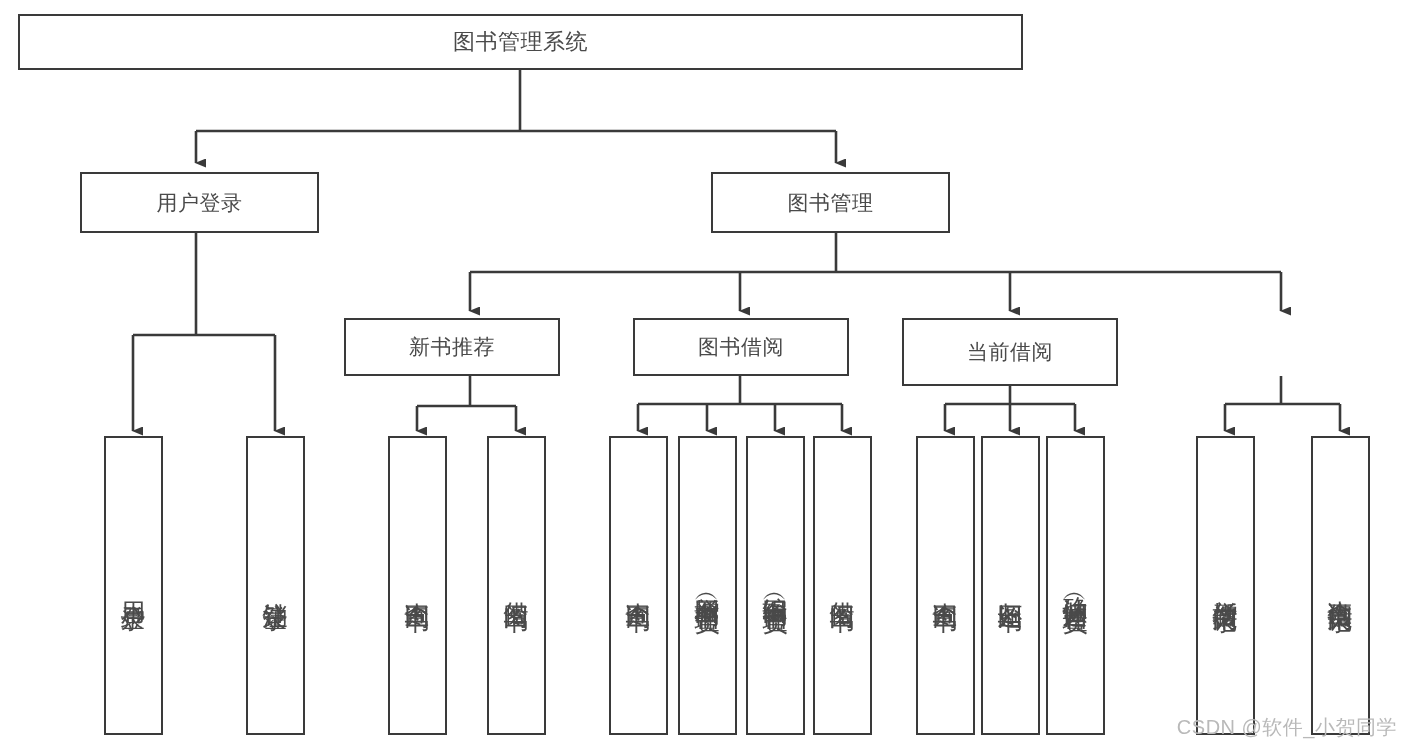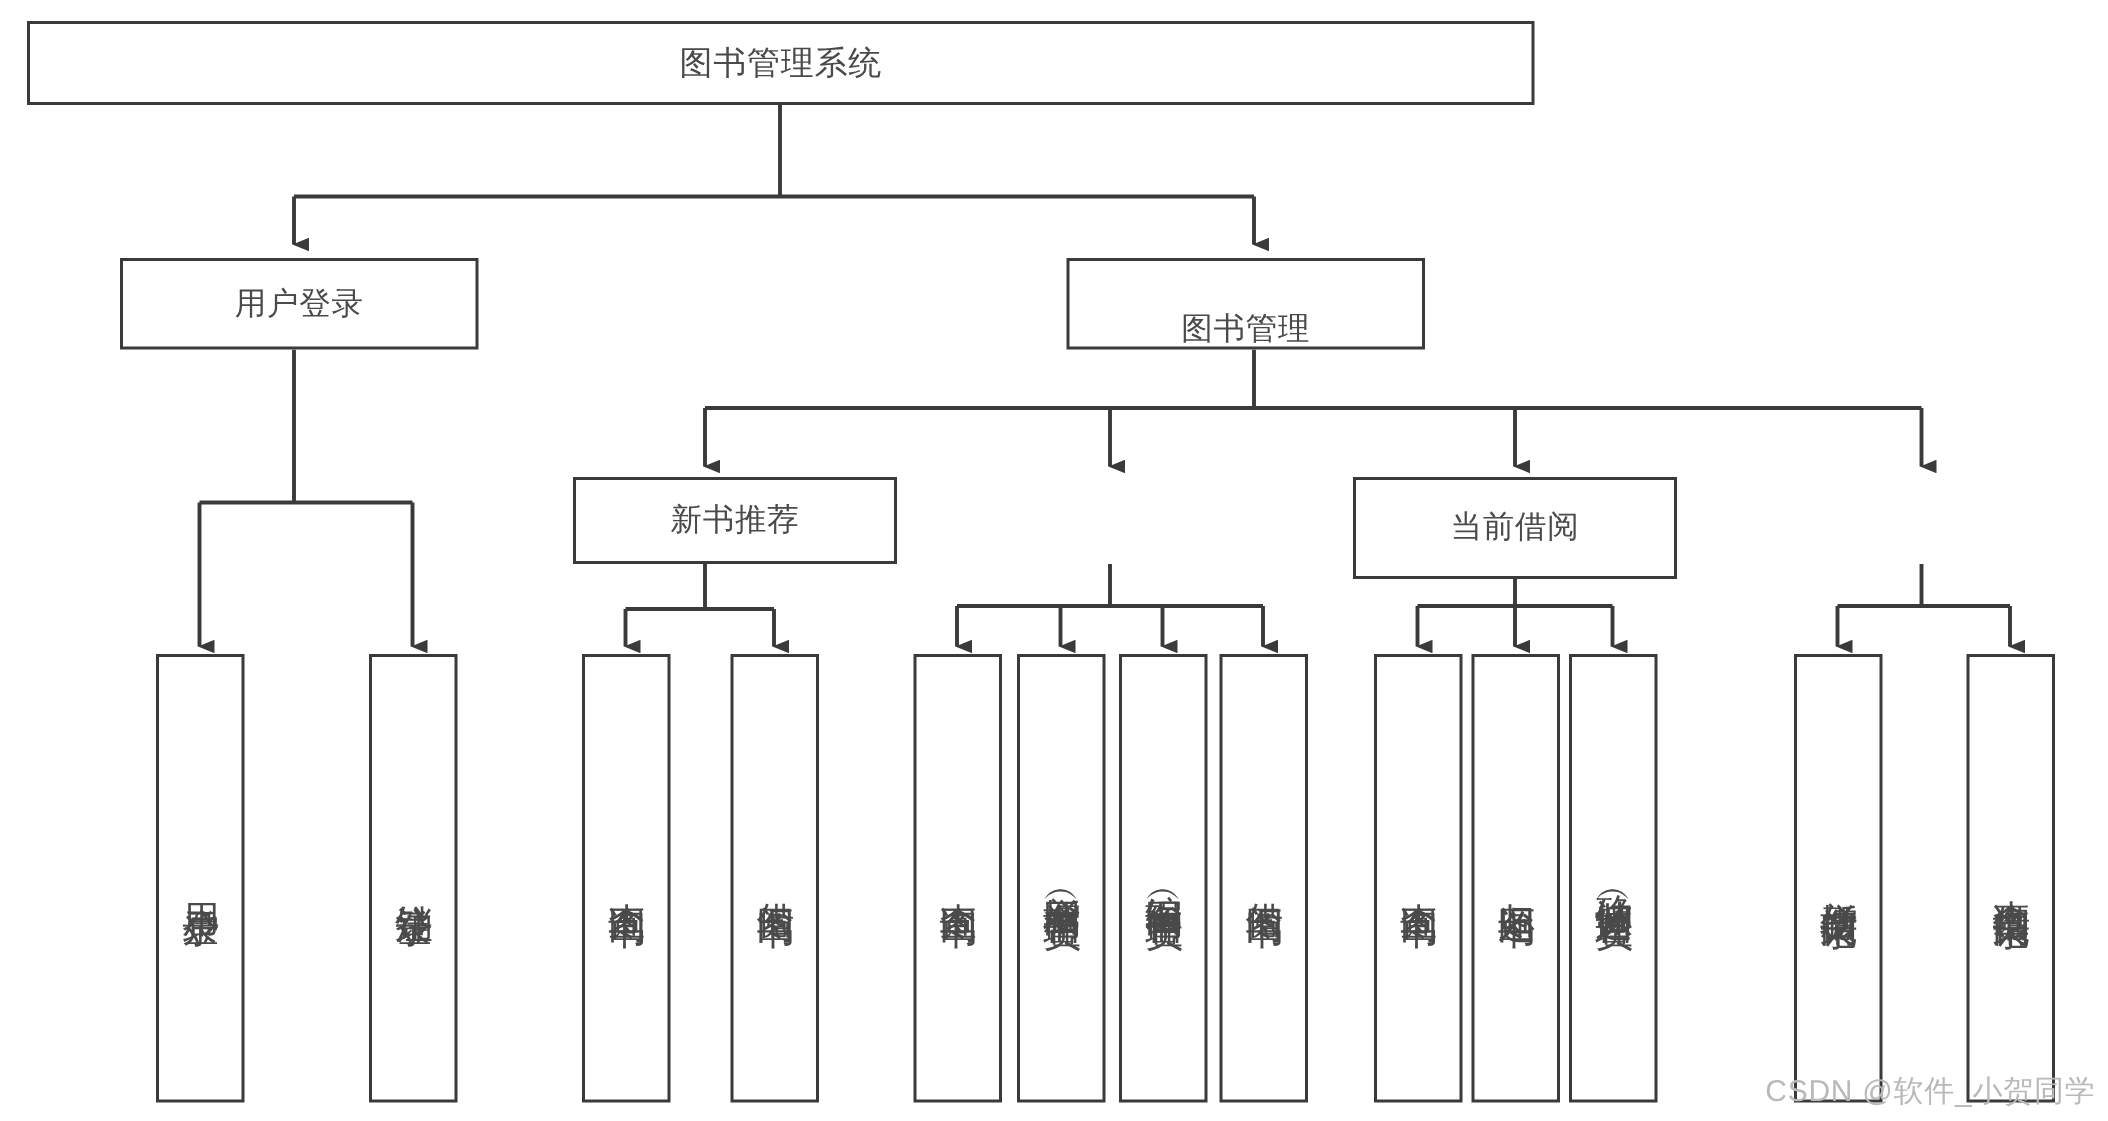--- a/index.html
+++ b/index.html
@@ -132,28 +132,31 @@
   </svg>
 
   <div class="node h root" style="left:18px; top:14px; width:1005px; height:56px;">
     <span class="lbl">图书管理系统</span>
   </div>
 
   <div class="node h" style="left:80px; top:172px; width:239px; height:61px;">
     <span class="lbl">用户登录</span>
   </div>
 
-  <div class="node h" style="left:711px; top:172px; width:239px; height:61px;align-items:flex-end;">
+  <div class="node h" style="left:711px; top:172px; width:239px; height:61px;">
     <span class="lbl">图书管理</span>
   </div>
 
-  <div class="node h" style="left:382px; top:318px; width:216px; height:58px;">
+  <div class="node h" style="left:344px; top:318px; width:216px; height:58px;">
     <span class="lbl">新书推荐</span>
   </div>
 
+  <div class="node h" style="left:633px; top:318px; width:216px; height:58px;">
+    <span class="lbl">图书借阅</span>
+  </div>
 
   <div class="node h" style="left:902px; top:318px; width:216px; height:68px;">
     <span class="lbl">当前借阅</span>
   </div>
 
 
   <div class="node v" style="left:104px; top:436px; width:59px; height:299px;">
     <span class="lbl">用户登录</span>
   </div>
 

